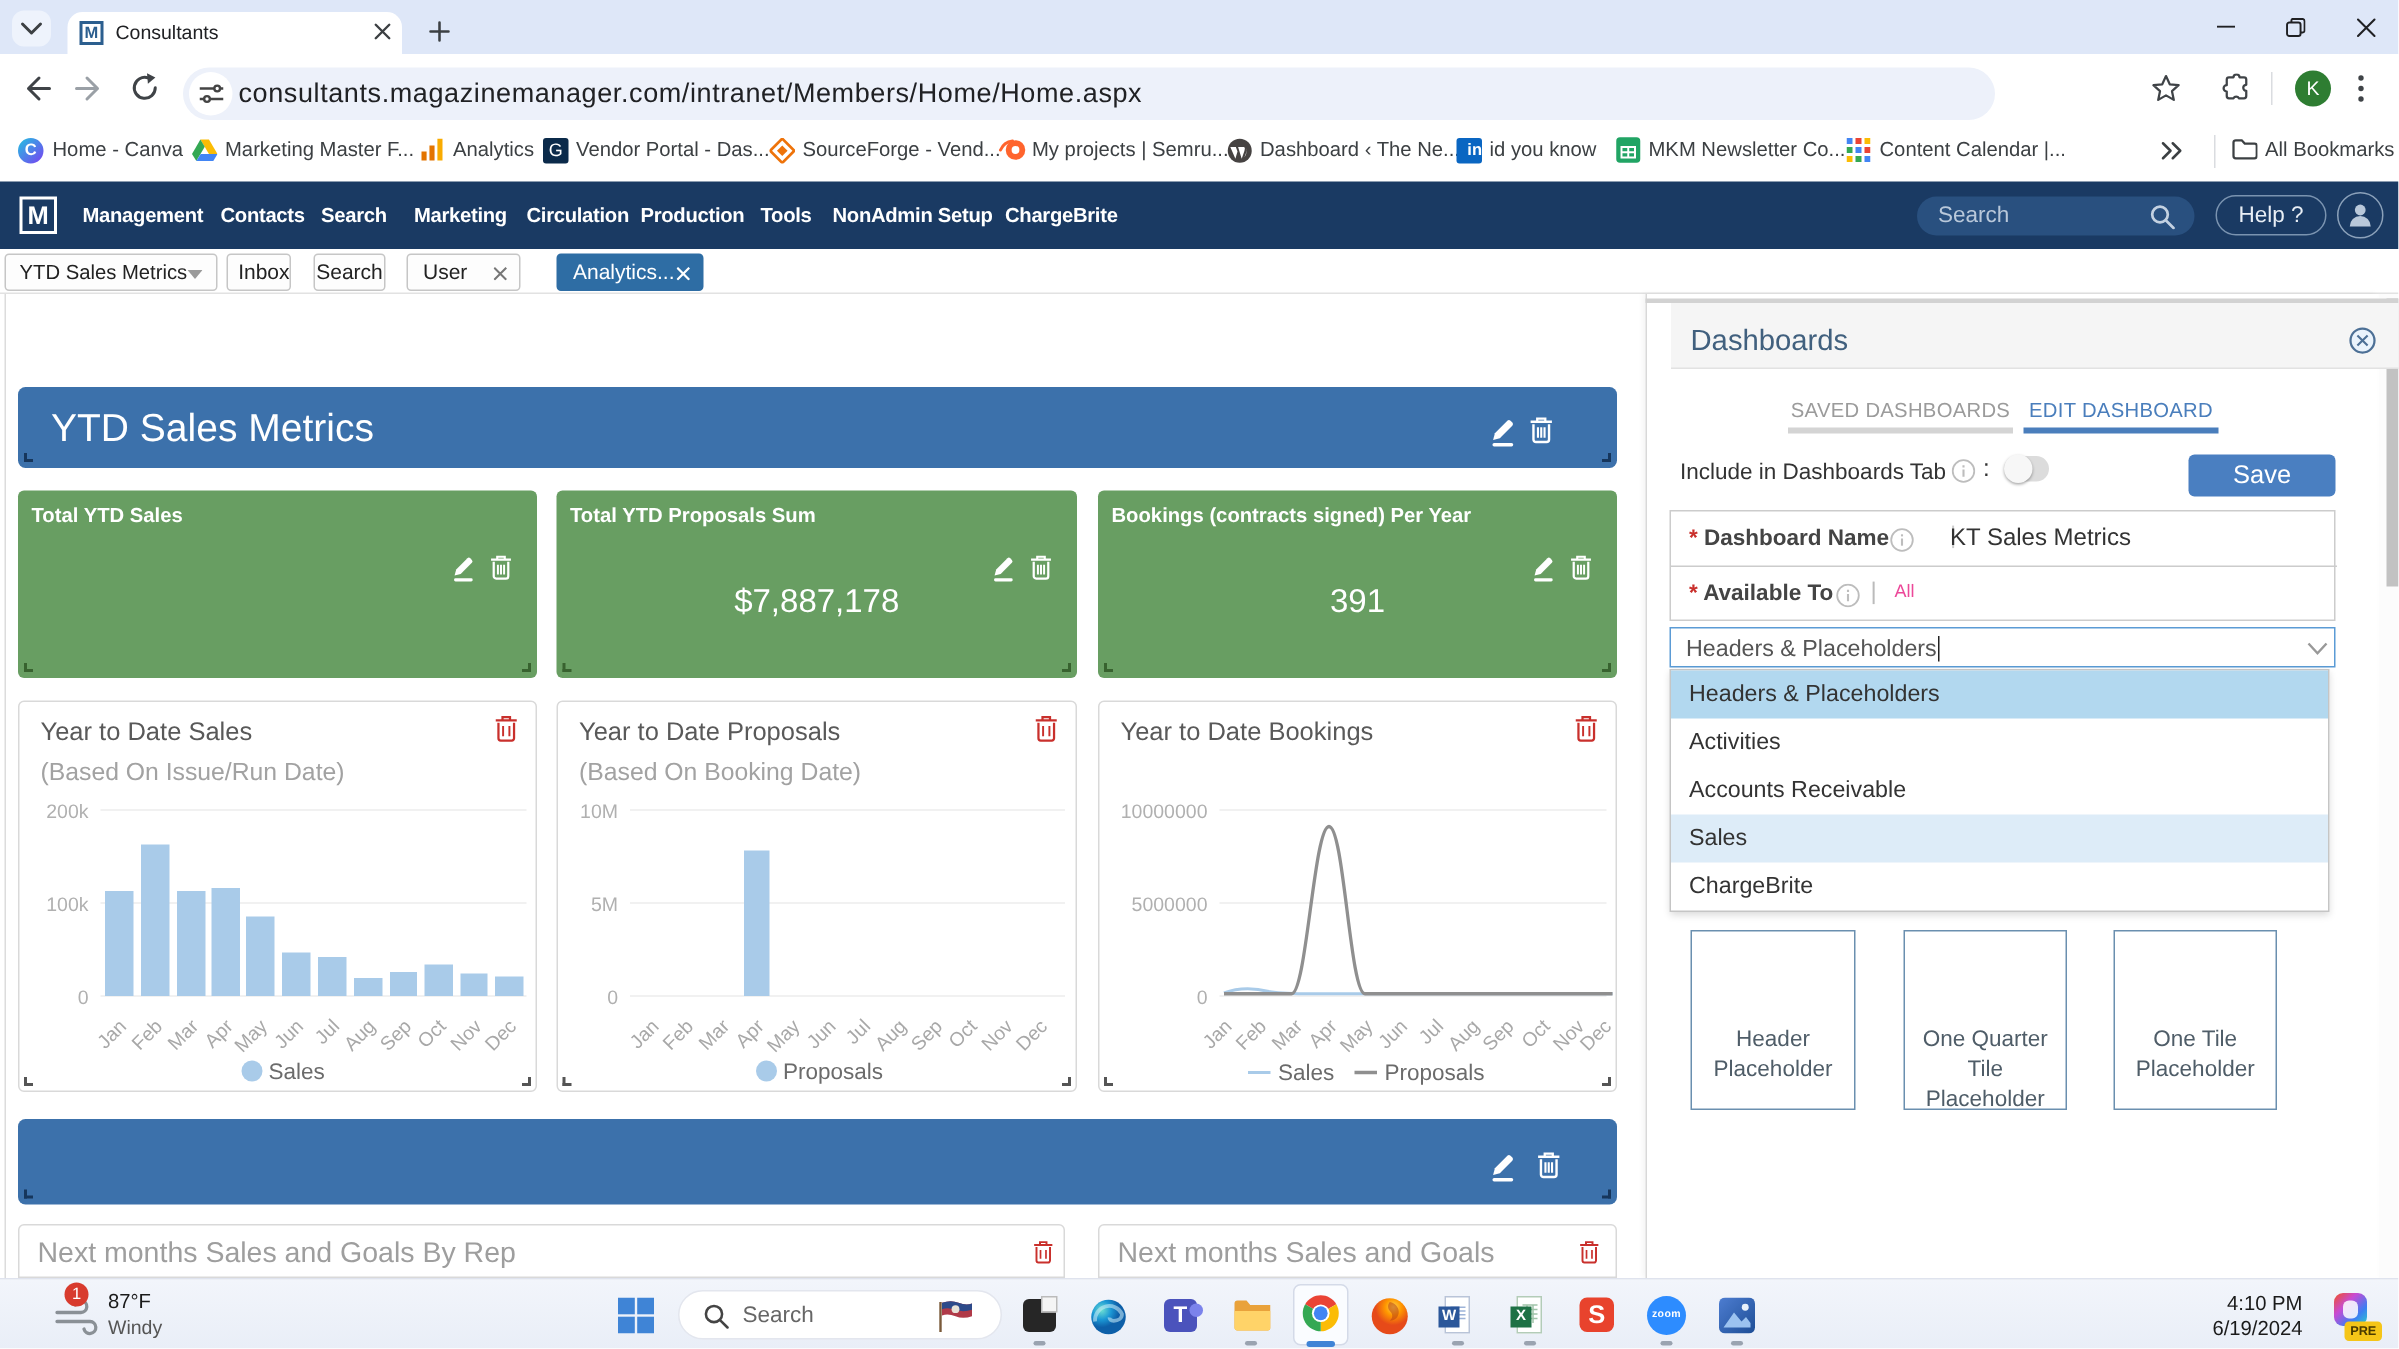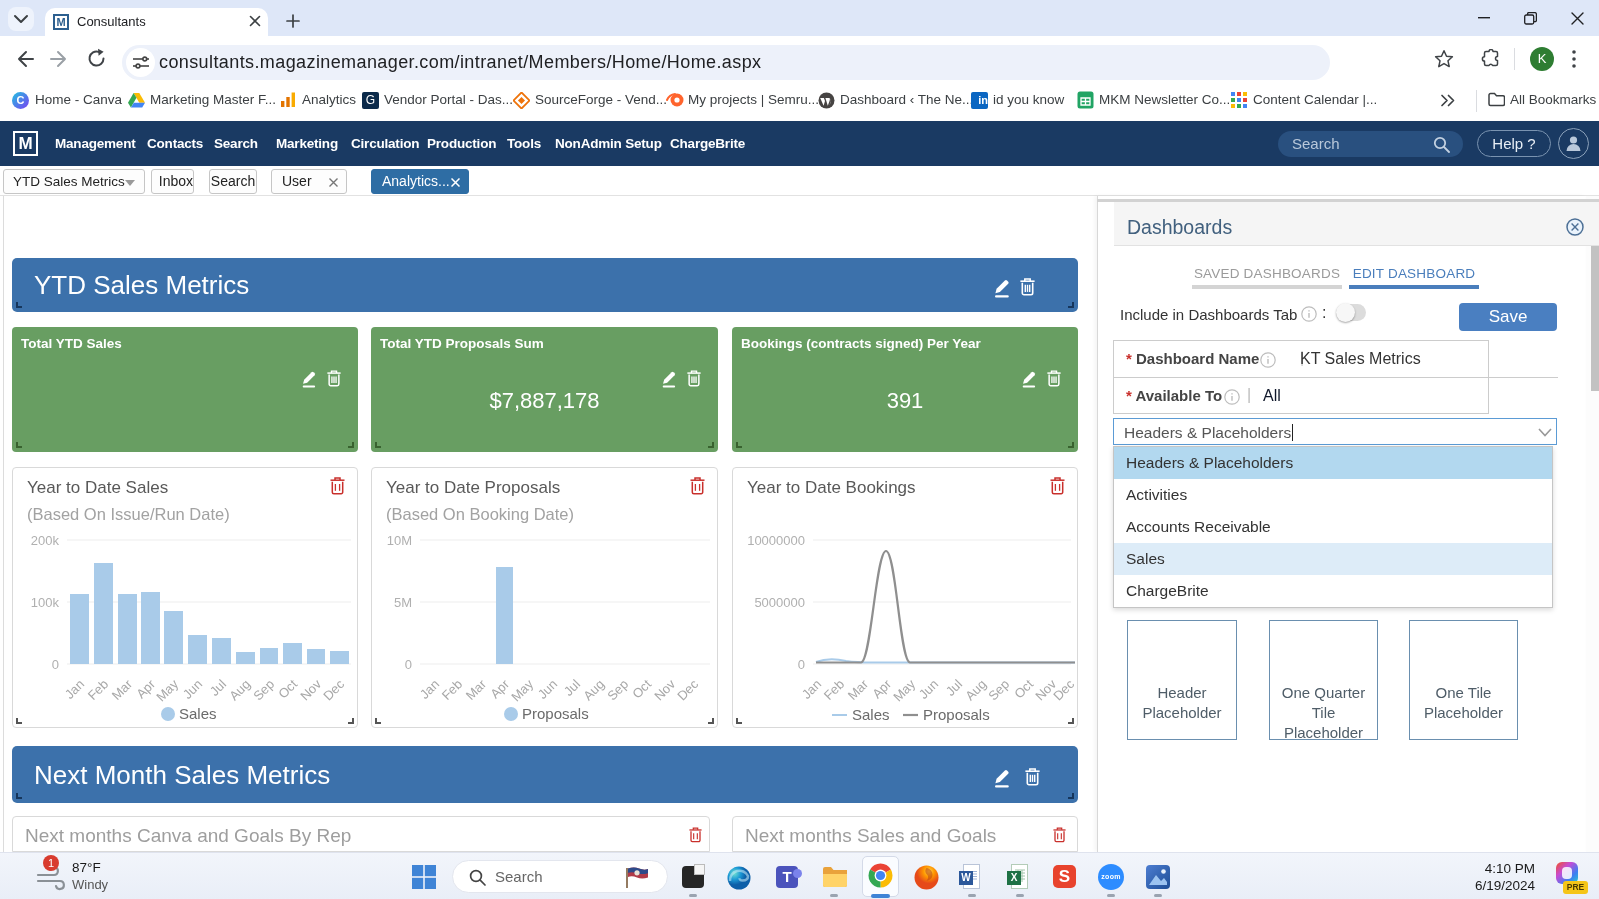--- a/index.html
+++ b/index.html
@@ -404,39 +404,38 @@
         <line x1="0.5" y1="3.2" x2="14.5" y2="3.2" stroke="#c9302c" stroke-width="1.5"></line>
         <path d="M5 3 V1 h5 v2" fill="none" stroke="#c9302c" stroke-width="1.5"></path>
         <line x1="5.4" y1="7" x2="5.4" y2="13.8" stroke="#c9302c" stroke-width="1.3"></line>
         <line x1="9.6" y1="7" x2="9.6" y2="13.8" stroke="#c9302c" stroke-width="1.3"></line>
       </svg>
     <div class="abs" style="left:3px;bottom:3px;width:6px;height:6px;border-left:2px solid #555;border-bottom:2px solid #555"></div>
     <div class="abs" style="right:3px;bottom:3px;width:6px;height:6px;border-right:2px solid #555;border-bottom:2px solid #555"></div>
   </div>
 
   <div class="abs" style="left:12px;top:550px;width:1066px;height:57px;background:#3c71ab;border-radius:5px">
-    <div class="abs" style="left:22px;top:14px;font-size:26px;line-height:30px;color:#fff">Next Month Sales Metrics</div>
     <svg class="abs" style="left:980px;top:21px" width="20" height="21" viewBox="0 0 20 21">
         <path d="M4.6 11.8 L12.9 3.5 a1.5 1.5 0 0 1 2.1 0 l1.2 1.2 a1.5 1.5 0 0 1 0 2.1 L7.9 15.1 L3.4 16.3 Z" fill="#fff"></path>
         <rect x="3" y="18.3" width="13.8" height="2.3" rx="1.1" fill="#fff"></rect>
       </svg>
     <svg class="abs" style="left:1013px;top:22px" width="15" height="18" viewBox="0 0 15 18">
         <path d="M2.3 4.8 V15 a1.7 1.7 0 0 0 1.7 1.7 h7 a1.7 1.7 0 0 0 1.7-1.7 V4.8" fill="none" stroke="#fff" stroke-width="1.6"></path>
         <line x1="0.4" y1="3.2" x2="14.6" y2="3.2" stroke="#fff" stroke-width="1.6"></line>
         <path d="M4.8 3 V1.1 h5.4 V3" fill="none" stroke="#fff" stroke-width="1.5"></path>
         <line x1="5.3" y1="6.8" x2="5.3" y2="13.9" stroke="#fff" stroke-width="1.4"></line>
         <line x1="7.5" y1="6.8" x2="7.5" y2="13.9" stroke="#fff" stroke-width="1.4"></line>
         <line x1="9.7" y1="6.8" x2="9.7" y2="13.9" stroke="#fff" stroke-width="1.4"></line>
       </svg>
     <div class="abs" style="left:4px;bottom:4px;width:6px;height:6px;border-left:2px solid #16365c;border-bottom:2px solid #16365c"></div>
     <div class="abs" style="right:4px;bottom:4px;width:6px;height:6px;border-right:2px solid #16365c;border-bottom:2px solid #16365c"></div>
   </div>
 
   <div class="abs" style="left:12px;top:620px;width:698px;height:36px;background:#fff;border:1px solid #d9d9d9;border-radius:4px 4px 0 0">
-    <div class="abs" style="left:12px;top:8px;font-size:19px;color:#9e9e9e">Next months Canva and Goals By Rep</div>
+    <div class="abs" style="left:12px;top:8px;font-size:19px;color:#9e9e9e">Next months Sales and Goals By Rep</div>
     <svg class="abs" style="left:676px;top:10px" width="13" height="16" viewBox="0 0 15 18">
         <path d="M2.3 4.8 V15.2 a1.5 1.5 0 0 0 1.5 1.5 h7.4 a1.5 1.5 0 0 0 1.5-1.5 V4.8" fill="none" stroke="#c9302c" stroke-width="1.5"></path>
         <line x1="0.5" y1="3.2" x2="14.5" y2="3.2" stroke="#c9302c" stroke-width="1.5"></line>
         <path d="M5 3 V1 h5 v2" fill="none" stroke="#c9302c" stroke-width="1.5"></path>
         <line x1="5.4" y1="7" x2="5.4" y2="13.8" stroke="#c9302c" stroke-width="1.3"></line>
         <line x1="9.6" y1="7" x2="9.6" y2="13.8" stroke="#c9302c" stroke-width="1.3"></line>
       </svg>
   </div>
   <div class="abs" style="left:732px;top:620px;width:346px;height:36px;background:#fff;border:1px solid #d9d9d9;border-radius:4px 4px 0 0">
     <div class="abs" style="left:12px;top:8px;font-size:19px;color:#9e9e9e">Next months Sales and Goals</div>
@@ -468,38 +467,38 @@
   <div class="abs" style="left:22px;top:110px;font-size:15px;color:#333">Include in Dashboards Tab</div>
   <svg class="abs" style="left:203px;top:110px" width="16" height="16" viewBox="0 0 16 16">
       <circle cx="8" cy="8" r="7.2" fill="none" stroke="#bdbdbd" stroke-width="1.2"></circle>
       <line x1="8" y1="4.2" x2="8" y2="5.6" stroke="#bdbdbd" stroke-width="1.4"></line>
       <line x1="8" y1="7" x2="8" y2="11.8" stroke="#bdbdbd" stroke-width="1.4"></line>
     </svg>
   <div class="abs" style="left:224px;top:108px;font-size:16px;color:#333">:</div>
   <div class="abs" style="left:238px;top:108px;width:30px;height:17px;background:#dcdcdc;border-radius:9px"></div>
   <div class="abs" style="left:238px;top:107px;width:19px;height:19px;background:#f7f7f7;border-radius:50%;box-shadow:0 1px 2px rgba(0,0,0,0.35)"></div>
   <div class="abs" style="left:361px;top:107px;width:98px;height:28px;background:#4a7fc1;border-radius:4px;color:#fff;font-size:17px;text-align:center;line-height:28px">Save</div>
-  <div class="abs" style="left:15px;top:144px;width:376px;height:74px;border:1px solid #ccc">
+  <div class="abs" style="left:15px;top:144px;width:444px;height:74px;border:1px solid #ccc">
     <div class="abs" style="left:0;top:36px;width:444px;height:1px;background:#ccc"></div>
     <div class="abs" style="left:12px;top:9px;font-size:15px"><span style="color:#c9302c;font-weight:bold">* </span><span style="color:#444;font-weight:bold">Dashboard Name</span></div>
     <svg class="abs" style="left:146px;top:11px" width="16" height="16" viewBox="0 0 16 16">
         <circle cx="8" cy="8" r="7.2" fill="none" stroke="#bdbdbd" stroke-width="1.2"></circle>
         <line x1="8" y1="4.2" x2="8" y2="5.6" stroke="#bdbdbd" stroke-width="1.4"></line>
         <line x1="8" y1="7" x2="8" y2="11.8" stroke="#bdbdbd" stroke-width="1.4"></line>
       </svg>
     <div class="abs" style="left:186px;top:8px;font-size:16px;color:#ccc">|</div>
     <div class="abs" style="left:186px;top:9px;font-size:16px;color:#333">KT Sales Metrics</div>
     <div class="abs" style="left:12px;top:46px;font-size:15px"><span style="color:#c9302c;font-weight:bold">* </span><span style="color:#444;font-weight:bold">Available To</span></div>
     <svg class="abs" style="left:110px;top:48px" width="16" height="16" viewBox="0 0 16 16">
         <circle cx="8" cy="8" r="7.2" fill="none" stroke="#bdbdbd" stroke-width="1.2"></circle>
         <line x1="8" y1="4.2" x2="8" y2="5.6" stroke="#bdbdbd" stroke-width="1.4"></line>
         <line x1="8" y1="7" x2="8" y2="11.8" stroke="#bdbdbd" stroke-width="1.4"></line>
       </svg>
     <div class="abs" style="left:133px;top:45px;font-size:16px;color:#bbb">|</div>
-    <div class="abs" style="left:149px;top:46px;font-size:16px;color:#0f172a">All</div>
+    <div class="abs" style="left:149px;top:46px;font-size:12px;color:#ec4899">All</div>
   </div>
   <div class="abs" style="left:15px;top:222px;width:444px;height:27px;border:1px solid #5b9bd5">
     <div class="abs" style="left:10px;top:5px;font-size:15.5px;color:#555">Headers &amp; Placeholders<span style="border-right:1.5px solid #222;margin-left:1px"></span></div>
     <svg class="abs" style="left:424px;top:9px" width="14" height="9" viewBox="0 0 14 9">
         <path d="M1 1 L7 7.5 L13 1" stroke="#999" stroke-width="1.6" fill="none"></path>
       </svg>
   </div>
 
   <div class="abs" style="left:29px;top:424px;width:110px;height:120px;border:1px solid #6a8faf;color:#4f5d68;font-size:15px;text-align:center;padding-top:62px;line-height:20px">Header<br>Placeholder</div>
   <div class="abs" style="left:171px;top:424px;width:109px;height:120px;border:1px solid #6a8faf;color:#4f5d68;font-size:15px;text-align:center;padding-top:62px;line-height:20px">One Quarter<br>Tile<br>Placeholder</div>

